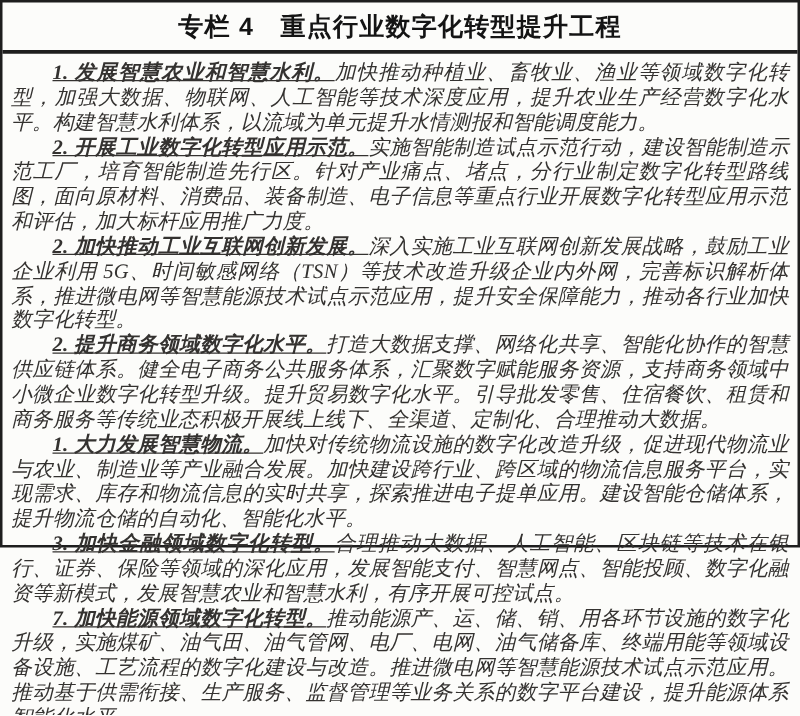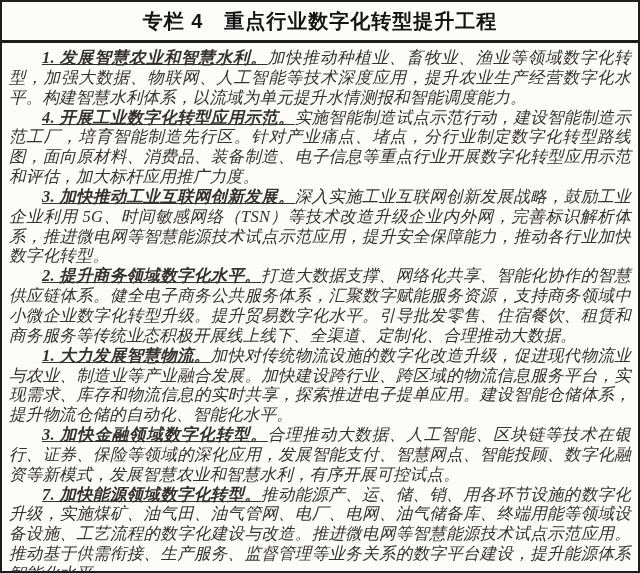--- a/index.html
+++ b/index.html
@@ -13,21 +13,21 @@
     height: 573px;
     background: #fcfcfa;
     box-sizing: border-box;
     overflow: hidden;
   }
   .frame {
     position: absolute;
     left: 0;
     top: 0;
     width: 640px;
-    height: 573px;
+    height: 438px;
     box-sizing: border-box;
     border: 2px solid #1e1e1e;
   }
   .title-row {
     box-sizing: border-box;
     height: 41px;
     border-bottom: 3px solid #1e1e1e;
     display: flex;
     align-items: center;
     justify-content: center;
@@ -69,21 +69,21 @@
 </head>
 <body>
 
 <div class="page">
   <div class="frame">
     <div class="title-row">
       <div class="doc-title">专栏 4　重点行业数字化转型提升工程</div>
     </div>
     <div class="body-area">
       <p class="para"><span class="lead">1. 发展智慧农业和智慧水利。</span><span class="ptext">加快推动种植业、畜牧业、渔业等领域数字化转型，加强大数据、物联网、人工智能等技术深度应用，提升农业生产经营数字化水平。构建智慧水利体系，以流域为单元提升水情测报和智能调度能力。</span></p>
-      <p class="para"><span class="lead">4. 开展工业数字化转型应用示范。</span><span class="ptext">实施智能制造试点示范行动，建设智能制造示范工厂，培育智能制造先行区。针对产业痛点、堵点，分行业制定数字化转型路线图，面向原材料、消费品、装备制造、电子信息等重点行业开展数字化转型应用示范和评估，加大标杆应用推广力度。</span></p>
-      <p class="para"><span class="lead">3. 加快推动工业互联网创新发展。</span><span class="ptext">深入实施工业互联网创新发展战略，鼓励工业企业利用 5G、时间敏感网络（TSN）等技术改造升级企业内外网，完善标识解析体系，推进微电网等智慧能源技术试点示范应用，提升安全保障能力，推动各行业加快数字化转型。</span></p>
+      <p class="para"><span class="lead">2. 开展工业数字化转型应用示范。</span><span class="ptext">实施智能制造试点示范行动，建设智能制造示范工厂，培育智能制造先行区。针对产业痛点、堵点，分行业制定数字化转型路线图，面向原材料、消费品、装备制造、电子信息等重点行业开展数字化转型应用示范和评估，加大标杆应用推广力度。</span></p>
+      <p class="para"><span class="lead">2. 加快推动工业互联网创新发展。</span><span class="ptext">深入实施工业互联网创新发展战略，鼓励工业企业利用 5G、时间敏感网络（TSN）等技术改造升级企业内外网，完善标识解析体系，推进微电网等智慧能源技术试点示范应用，提升安全保障能力，推动各行业加快数字化转型。</span></p>
       <p class="para"><span class="lead">2. 提升商务领域数字化水平。</span><span class="ptext">打造大数据支撑、网络化共享、智能化协作的智慧供应链体系。健全电子商务公共服务体系，汇聚数字赋能服务资源，支持商务领域中小微企业数字化转型升级。提升贸易数字化水平。引导批发零售、住宿餐饮、租赁和商务服务等传统业态积极开展线上线下、全渠道、定制化、合理推动大数据。</span></p>
       <p class="para"><span class="lead">1. 大力发展智慧物流。</span><span class="ptext">加快对传统物流设施的数字化改造升级，促进现代物流业与农业、制造业等产业融合发展。加快建设跨行业、跨区域的物流信息服务平台，实现需求、库存和物流信息的实时共享，探索推进电子提单应用。建设智能仓储体系，提升物流仓储的自动化、智能化水平。</span></p>
       <p class="para"><span class="lead">3. 加快金融领域数字化转型。</span><span class="ptext">合理推动大数据、人工智能、区块链等技术在银行、证券、保险等领域的深化应用，发展智能支付、智慧网点、智能投顾、数字化融资等新模式，发展智慧农业和智慧水利，有序开展可控试点。</span></p>
       <p class="para"><span class="lead">7. 加快能源领域数字化转型。</span><span class="ptext">推动能源产、运、储、销、用各环节设施的数字化升级，实施煤矿、油气田、油气管网、电厂、电网、油气储备库、终端用能等领域设备设施、工艺流程的数字化建设与改造。推进微电网等智慧能源技术试点示范应用。推动基于供需衔接、生产服务、监督管理等业务关系的数字平台建设，提升能源体系智能化水平。</span></p>
     </div>
   </div>
 </div>
 
 </body></html>

